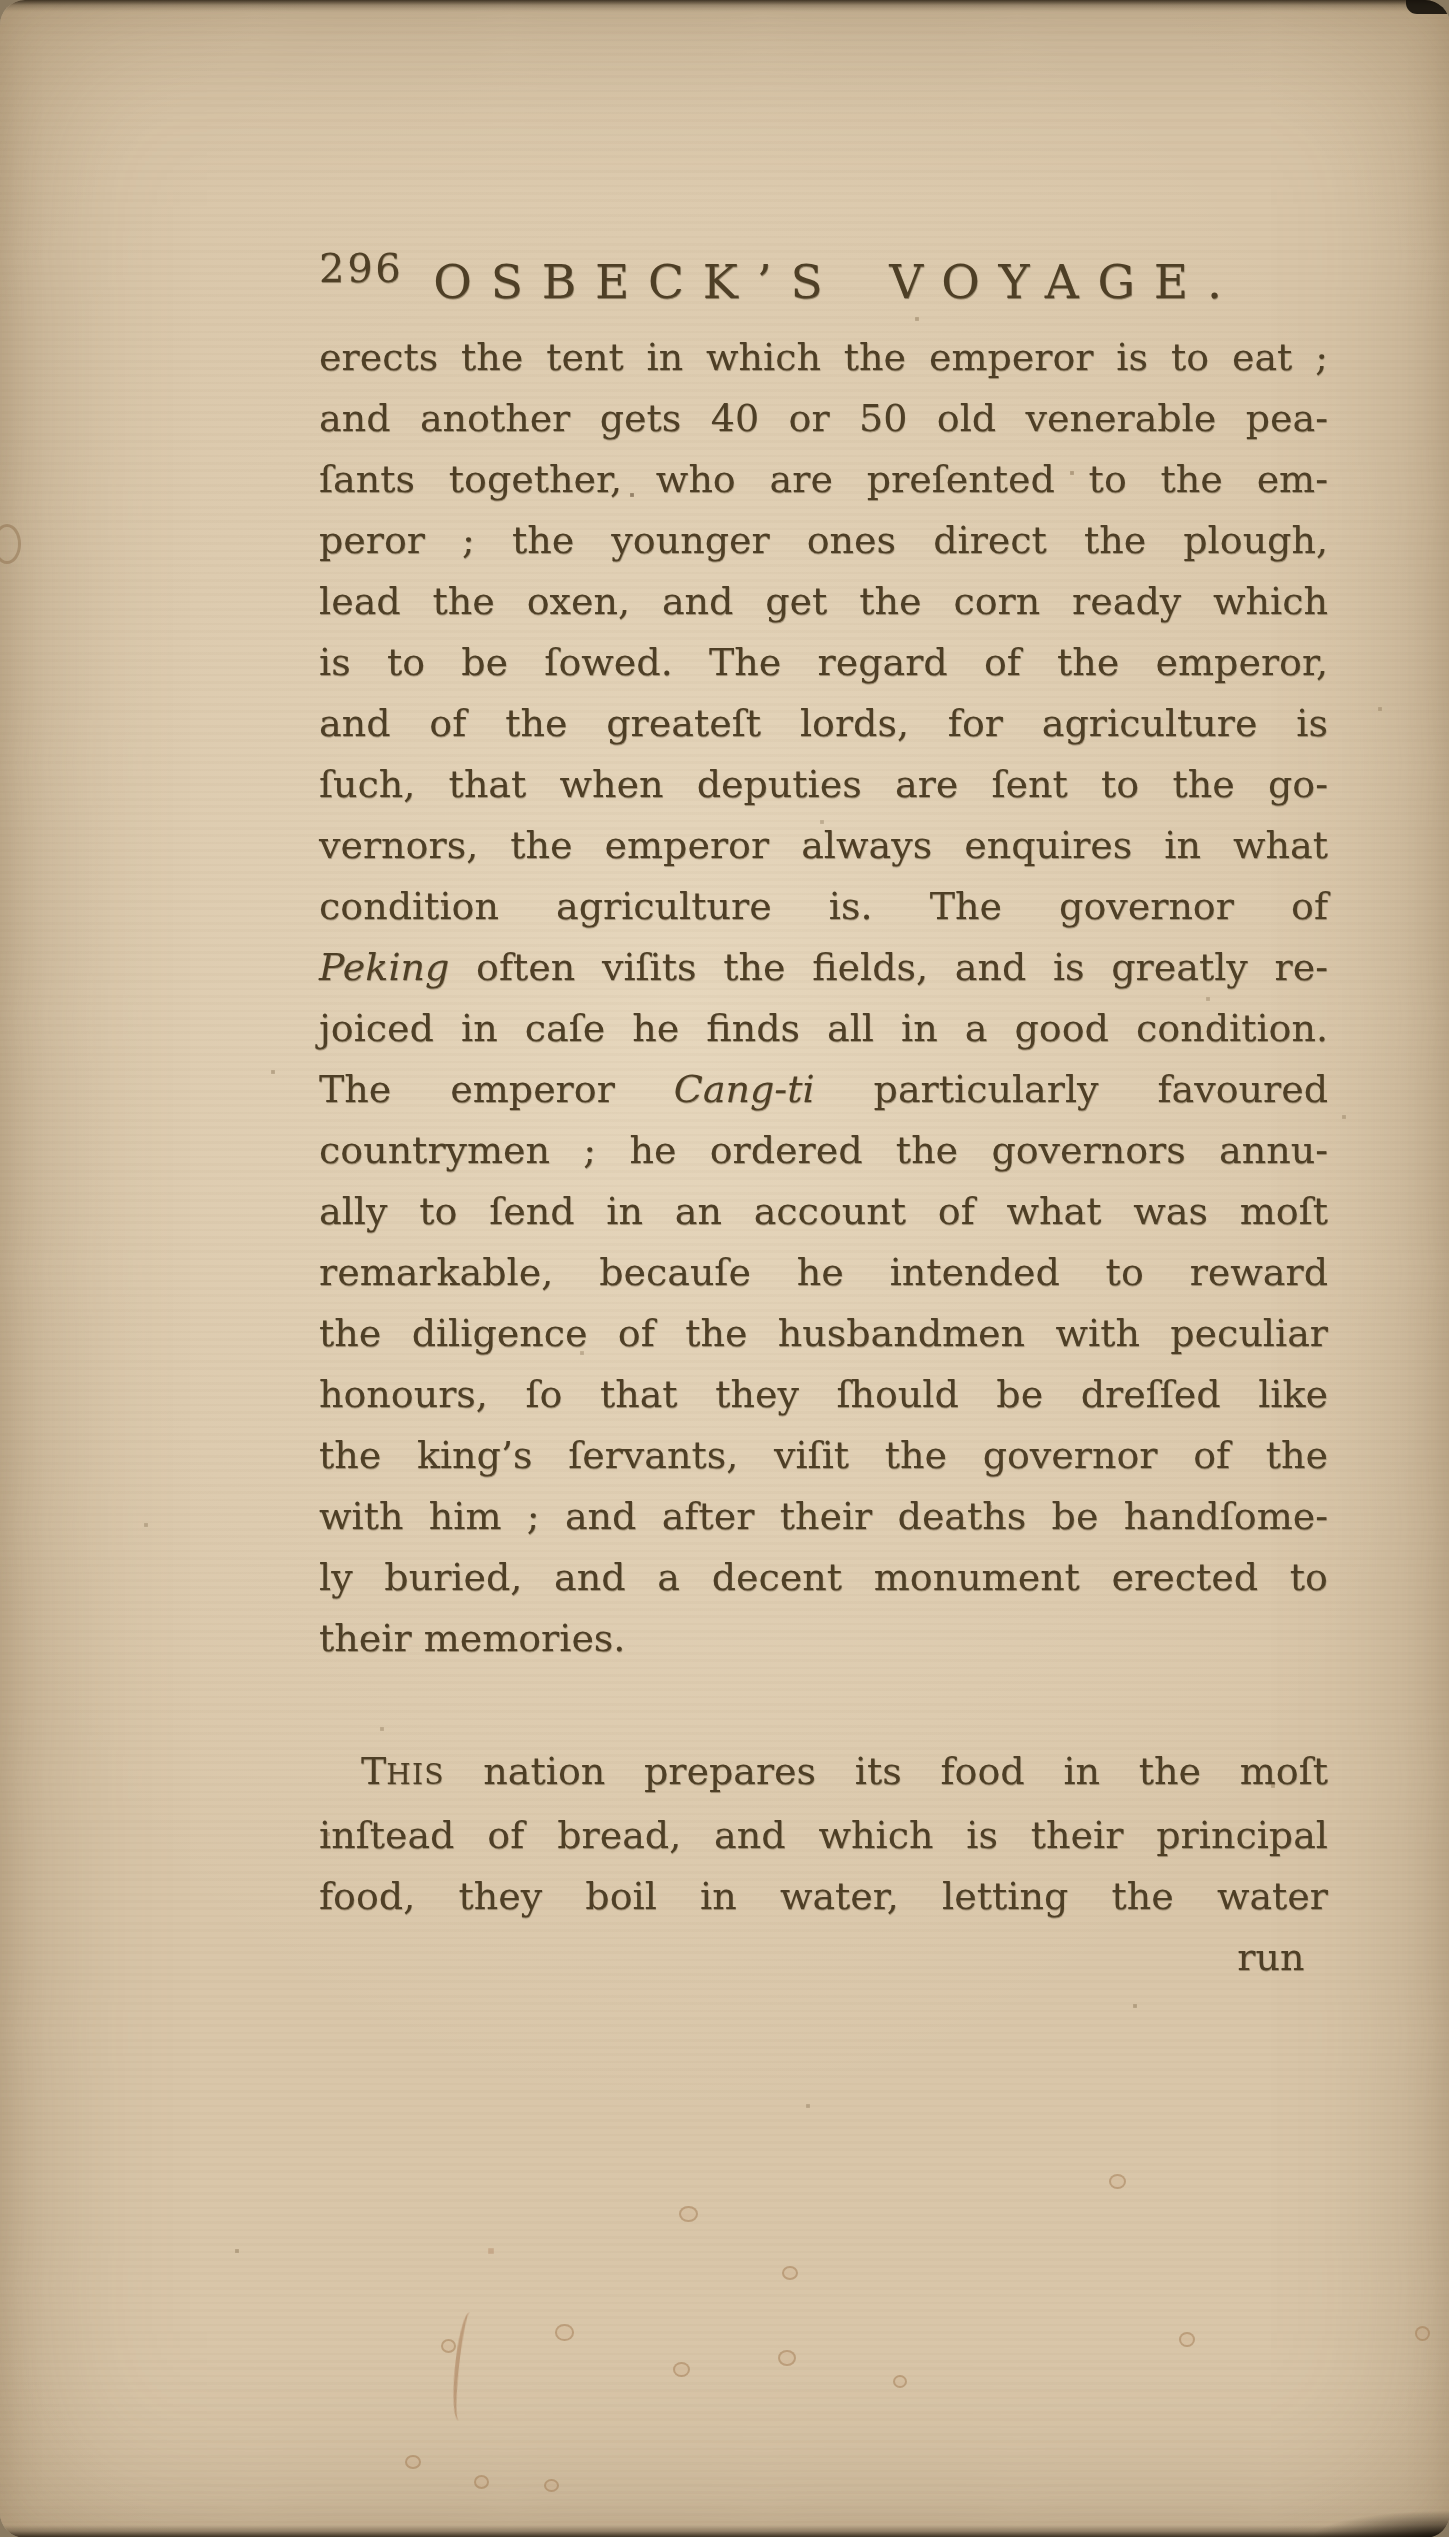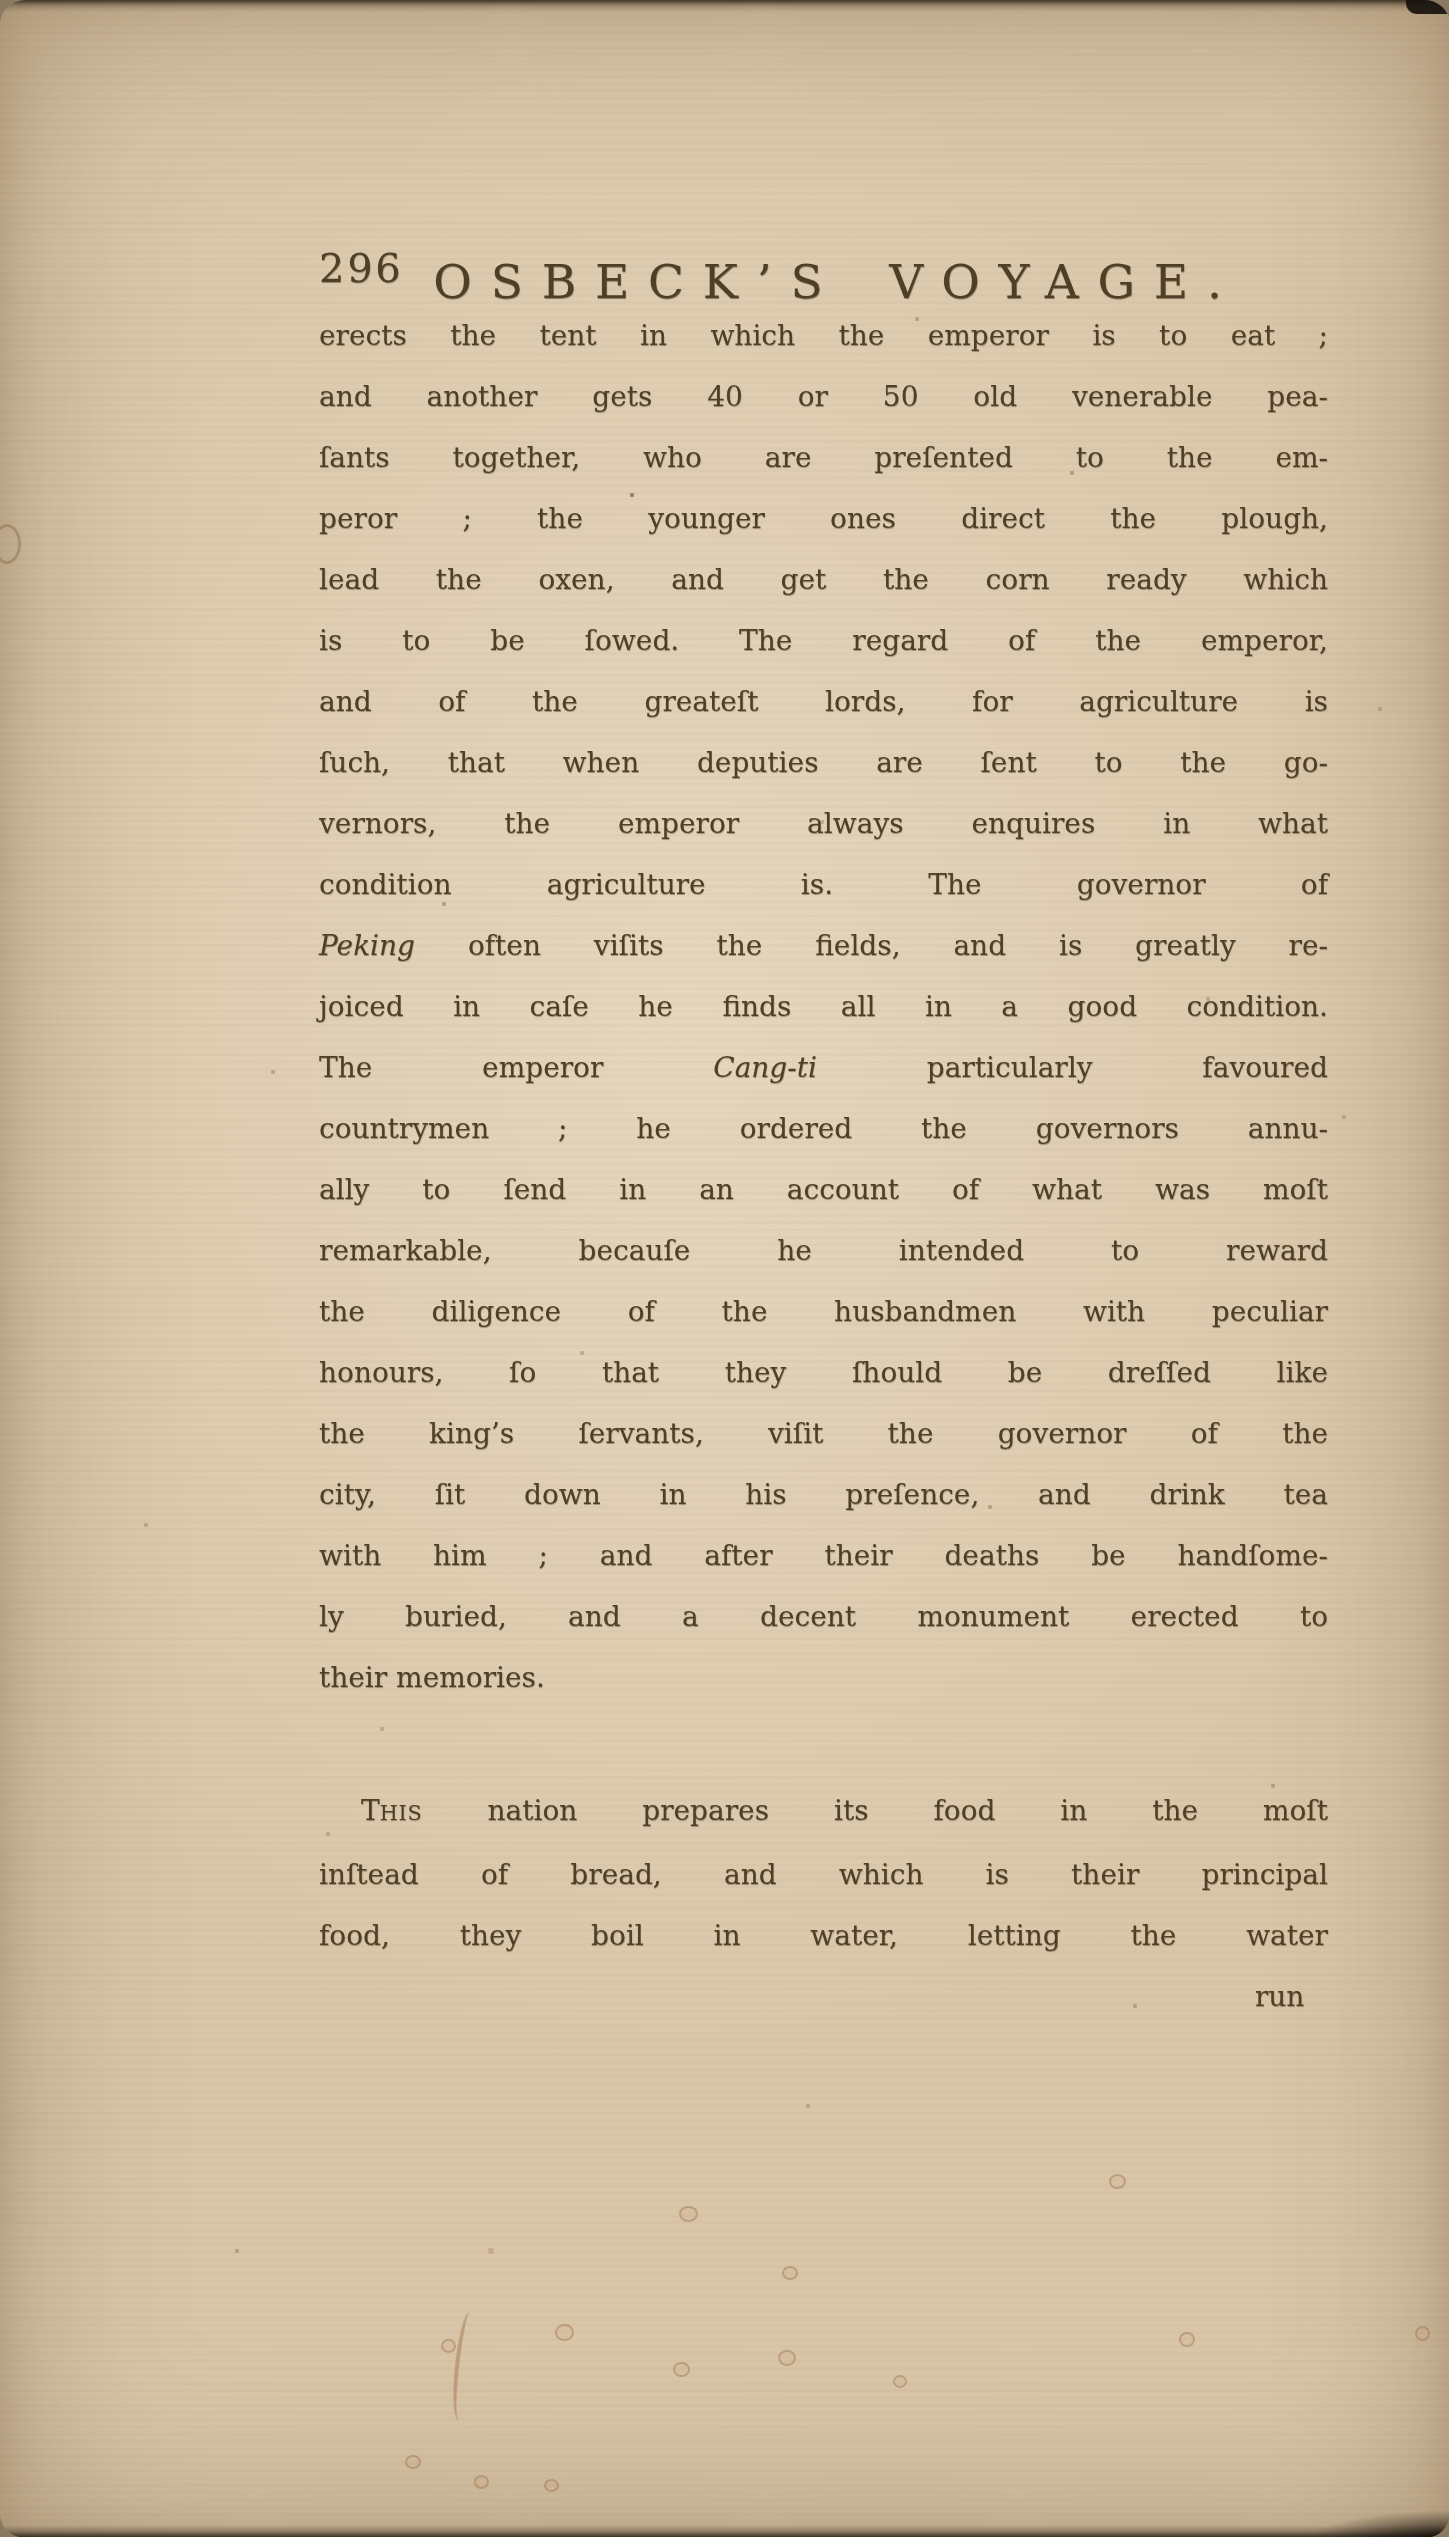--- a/index.html
+++ b/index.html
@@ -35,21 +35,21 @@
 
   
   .running-head{position:absolute;top:238px;left:319px;width:1009px;height:76px;}
   .page-number{position:absolute;left:0;top:7.3px;font-size:40px;letter-spacing:2.7px;
     text-shadow:0.5px 0.6px 0.7px rgba(78,63,38,0.5);}
   .running-title{position:absolute;left:27px;right:0;top:16px;text-align:center;font-size:47px;
     letter-spacing:0.40em;word-spacing:0.30em;
     text-shadow:0.5px 0.7px 0.8px rgba(70,56,32,0.55);}
 
   
-  .text-block{position:absolute;left:319px;top:305px;width:1009px;font-size:28px;line-height:61px;
+  .text-block{position:absolute;left:319px;top:327px;width:1009px;font-size:38px;line-height:61px;
     text-shadow:0.4px 0.5px 0.7px rgba(78,63,38,0.45);}
   .paragraph{margin:0;}
   .paragraph + .paragraph{margin-top:72px;}
   .line{text-align:justify;text-align-last:justify;white-space:normal;}
   .line.no-just{text-align-last:left;}
   .line.indent{text-indent:42px;}
   .it{font-style:italic;}
   .sc{font-size:0.74em;letter-spacing:0.04em;}
   .catchword-row{text-align:right;padding-right:23.6px;line-height:61px;}
 
@@ -111,21 +111,20 @@
         <div class="line"><span>condition agriculture is.  The governor of</span></div>
         <div class="line"><span class="it">Peking</span><span> often viſits the fields, and is greatly re-</span></div>
         <div class="line"><span>joiced in caſe he finds all in a good condition.</span></div>
         <div class="line"><span>The emperor </span><span class="it">Cang-ti</span><span> particularly favoured</span></div>
         <div class="line"><span>countrymen ; he ordered the governors annu-</span></div>
         <div class="line"><span>ally to ſend in an account of what was moſt</span></div>
         <div class="line"><span>remarkable, becauſe he intended to reward</span></div>
         <div class="line"><span>the diligence of the husbandmen with peculiar</span></div>
         <div class="line"><span>honours, ſo that they ſhould be dreſſed like</span></div>
         <div class="line"><span>the king’s ſervants, viſit the governor of the</span></div>
-        <div class="line"><span>city, ſit down in his preſence, and drink tea</span></div>
         <div class="line"><span>with him ; and after their deaths be handſome-</span></div>
         <div class="line"><span>ly buried, and a decent monument erected to</span></div>
         <div class="line no-just"><span>their memories.</span></div>
       </div>
     <div class="paragraph">
         <div class="line indent"><span>T</span><span class="sc">HIS</span><span> nation prepares its food in the moſt</span></div>
         <div class="line"><span>inſtead of bread, and which is their principal</span></div>
         <div class="line"><span>food, they boil in water, letting the water</span></div>
       </div>
     <div class="catchword-row">

